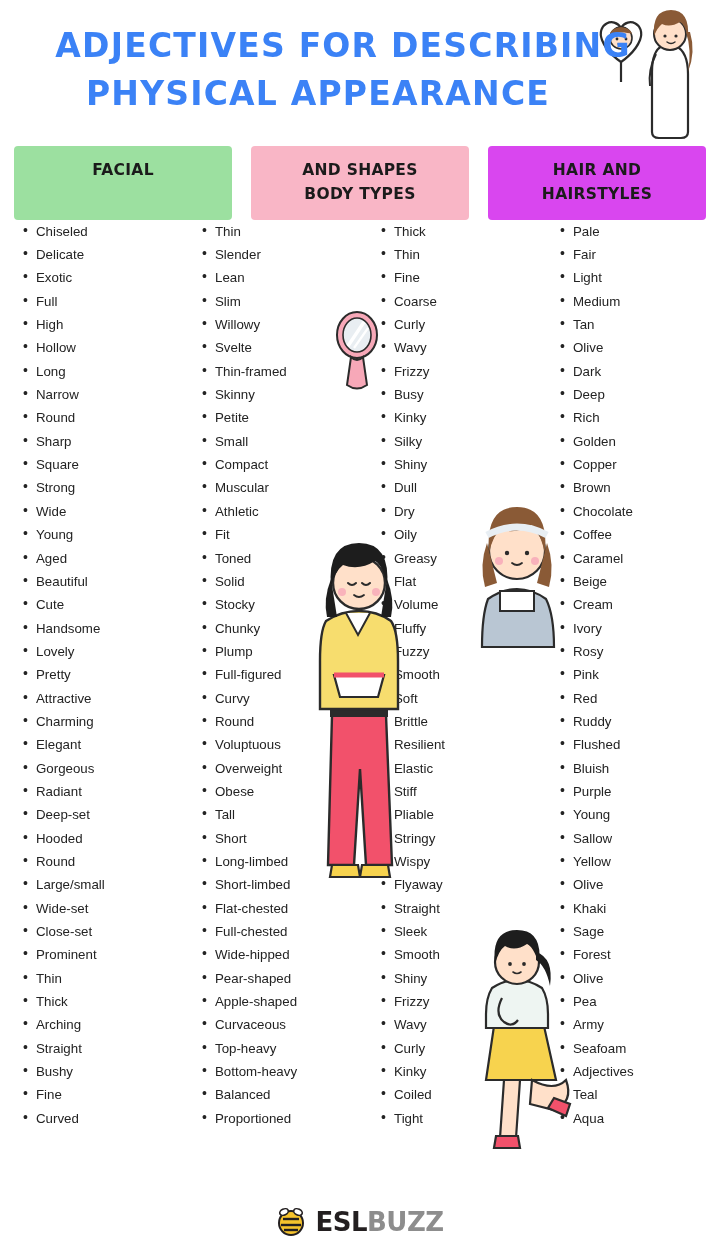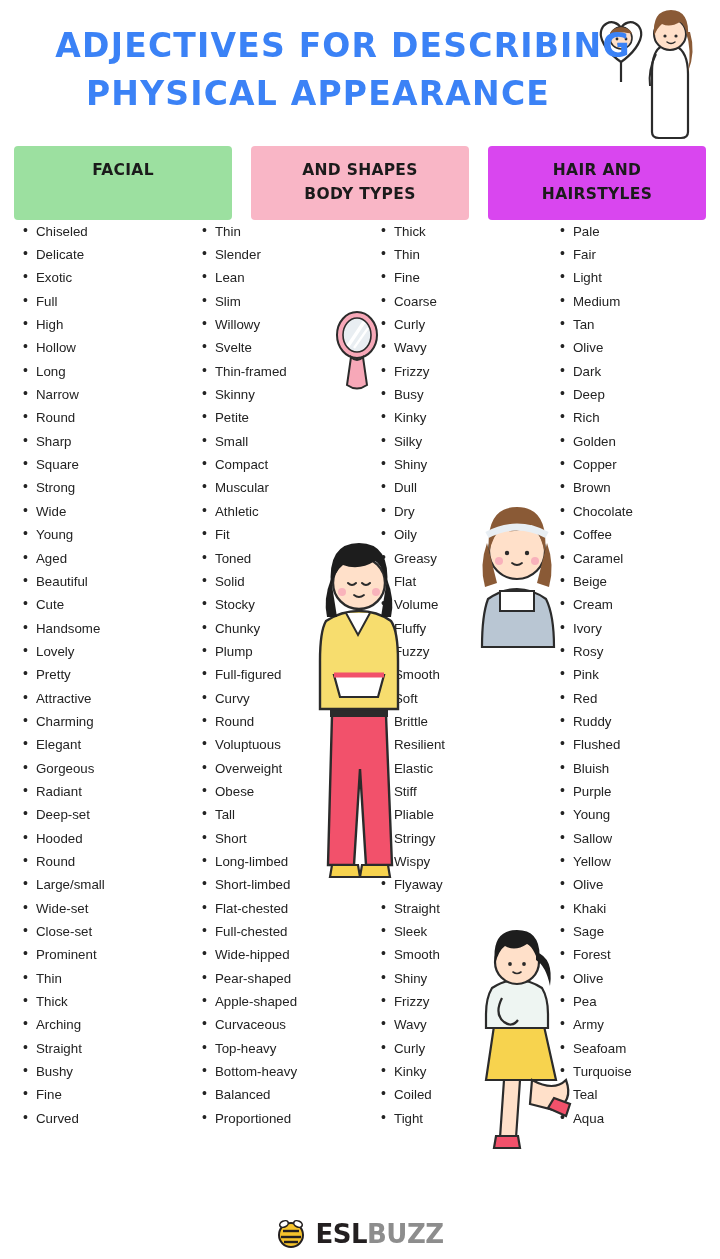--- a/index.html
+++ b/index.html
@@ -98,21 +98,21 @@
     left: -13px;
     top: -1px;
     font-size: 14px;
     color: #232323;
   }
   
   .footer {
     position: absolute;
     left: 0;
     right: 0;
-    bottom: 10px;
+    bottom: 22px;
     display: flex;
     align-items: center;
     justify-content: center;
     gap: 9px;
   }
   .brand-text {
     font-family: "DejaVu Sans", sans-serif;
     font-weight: bold;
     font-size: 26px;
     letter-spacing: -0.5px;
@@ -329,21 +329,21 @@
         <div class="word">Sallow</div>
         <div class="word">Yellow</div>
         <div class="word">Olive</div>
         <div class="word">Khaki</div>
         <div class="word">Sage</div>
         <div class="word">Forest</div>
         <div class="word">Olive</div>
         <div class="word">Pea</div>
         <div class="word">Army</div>
         <div class="word">Seafoam</div>
-        <div class="word">Turquoise</div>
+        <div class="word">Adjectives</div>
         <div class="word">Teal</div>
         <div class="word">Aqua</div>
       </div>
   </div>
 
   <svg class="ill ill-mirror" viewBox="0 0 54 88">
     <ellipse cx="27" cy="25" rx="20" ry="23" fill="#f7a8b8" stroke="#2b2b2b" stroke-width="2"></ellipse>
     <ellipse cx="27" cy="25" rx="14" ry="17" fill="#e9eef2" stroke="#2b2b2b" stroke-width="1.6"></ellipse>
     <path d="M18 36 L34 12" stroke="#ffffff" stroke-width="3.4"></path>
     <path d="M24 38 L38 18" stroke="#ffffff" stroke-width="2.2"></path>

